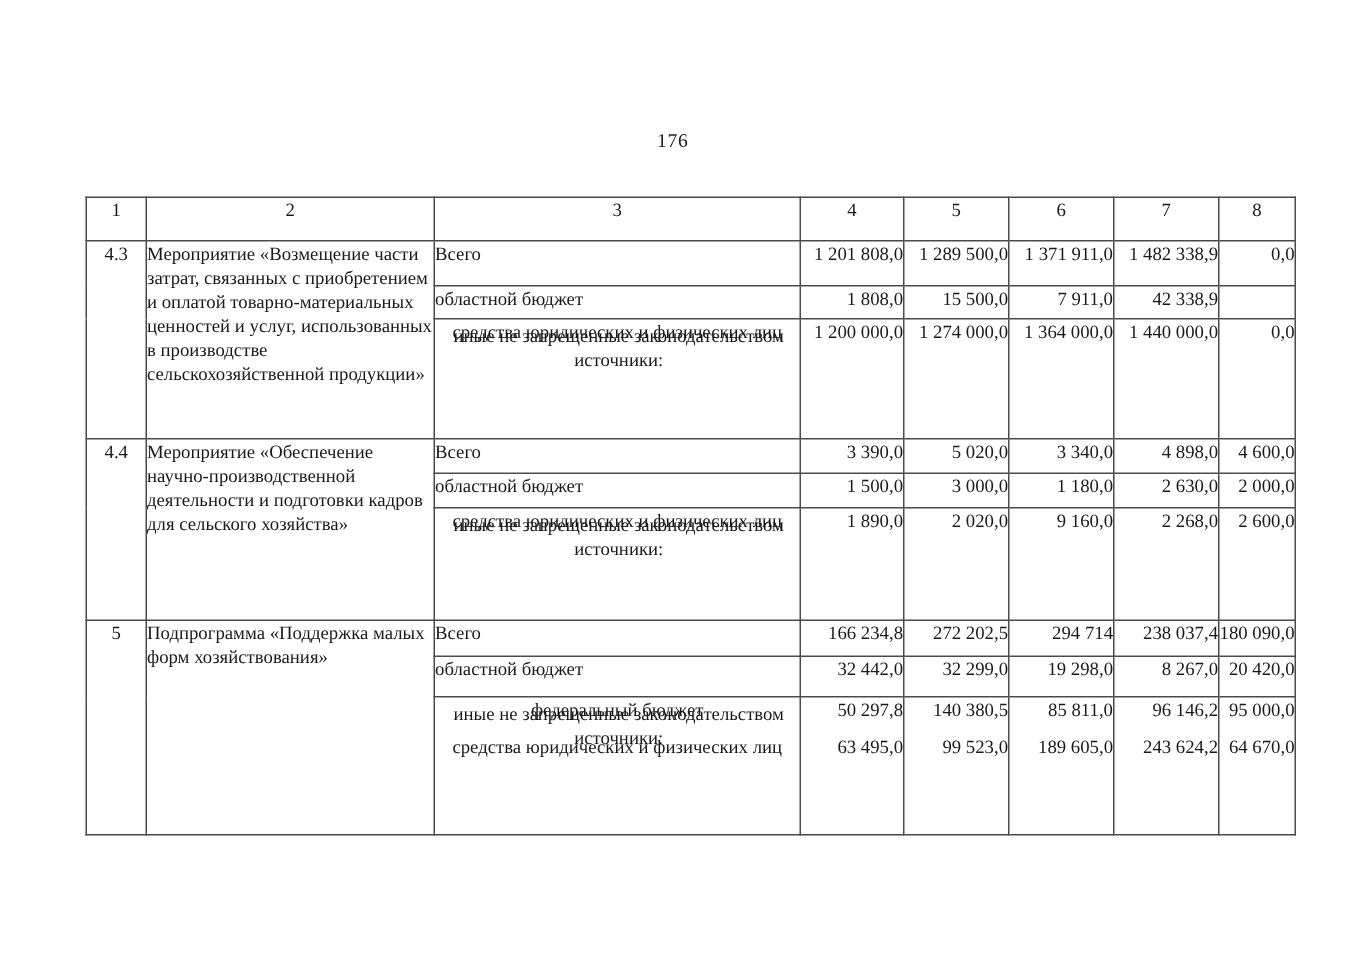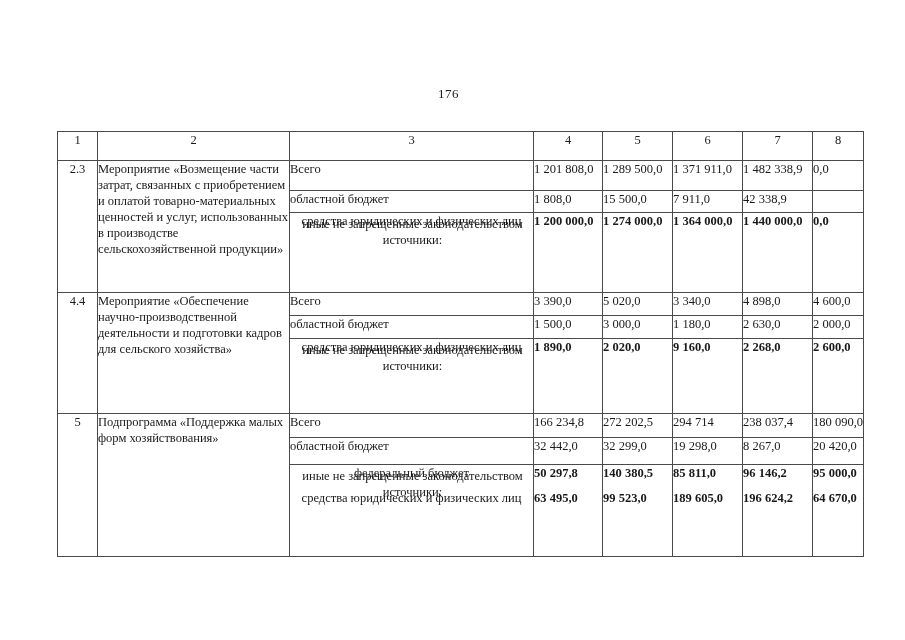--- a/index.html
+++ b/index.html
@@ -23,24 +23,24 @@
     padding:0;
   }
   th.hcell{
     font-weight:normal;text-align:center;vertical-align:middle;
     height:28px;font-size:13px;
   }
   td.cnum{text-align:center;padding-top:3px;}
   td.cname{padding:3px 4px 0 6px;margin-top:16px;}
   td.clbl{padding:3px 4px 0 6px;}
   td.cv{
-    padding:3px 3px 0 2px;white-space:nowrap;
+    text-align:right;padding:3px 3px 0 2px;white-space:nowrap;
     font-size:12.4px;
   }
-  td.bot{vertical-align:bottom;padding-bottom:5px;font-weight:bold;}
+  td.bot{vertical-align:bottom;padding-bottom:5px;}
   td.multi{
     position:relative;vertical-align:bottom;padding:0 4px 5px 6px;text-align:center;
   }
   td.multi .src{position:absolute;top:3px;left:6px;right:4px;}
   .mt{margin-top:9px;}
   tr.h30{height:30px;} tr.h22{height:22px;} tr.h80{height:80px;}
   tr.h23{height:23px;} tr.h75{height:75px;}
   tr.h24{height:24px;} tr.h27{height:27px;} tr.h92{height:92px;}
 </style>
 </head>
@@ -68,21 +68,21 @@
         <th class="hcell">4</th>
         <th class="hcell">5</th>
         <th class="hcell">6</th>
         <th class="hcell">7</th>
         <th class="hcell">8</th>
       </tr>
     </thead>
     <tbody>
 
       <tr class="h30">
-        <td class="cnum" rowspan="3">2.3</td>
+        <td class="cnum" rowspan="3">4.3</td>
         <td class="cname" rowspan="3">Мероприятие  «Возмещение части затрат, связанных с приобретением и оплатой товарно-материальных ценностей и услуг, использованных в производстве сельскохозяйственной продукции»</td>
         <td class="clbl">Всего</td>
         <td class="cv">1 201 808,0</td>
         <td class="cv">1 289 500,0</td>
         <td class="cv">1 371 911,0</td>
         <td class="cv">1 482 338,9</td>
         <td class="cv">0,0</td>
       </tr>
       <tr class="h22">
         <td class="clbl">областной бюджет</td>
@@ -165,21 +165,21 @@
         <td class="cv bot">
           <div>140 380,5</div>
           <div class="mt">99 523,0</div>
         </td>
         <td class="cv bot">
           <div>85 811,0</div>
           <div class="mt">189 605,0</div>
         </td>
         <td class="cv bot">
           <div>96 146,2</div>
-          <div class="mt">196 624,2</div>
+          <div class="mt">243 624,2</div>
         </td>
         <td class="cv bot">
           <div>95 000,0</div>
           <div class="mt">64 670,0</div>
         </td>
       </tr>
     </tbody>
   </table>
 </div>
 

